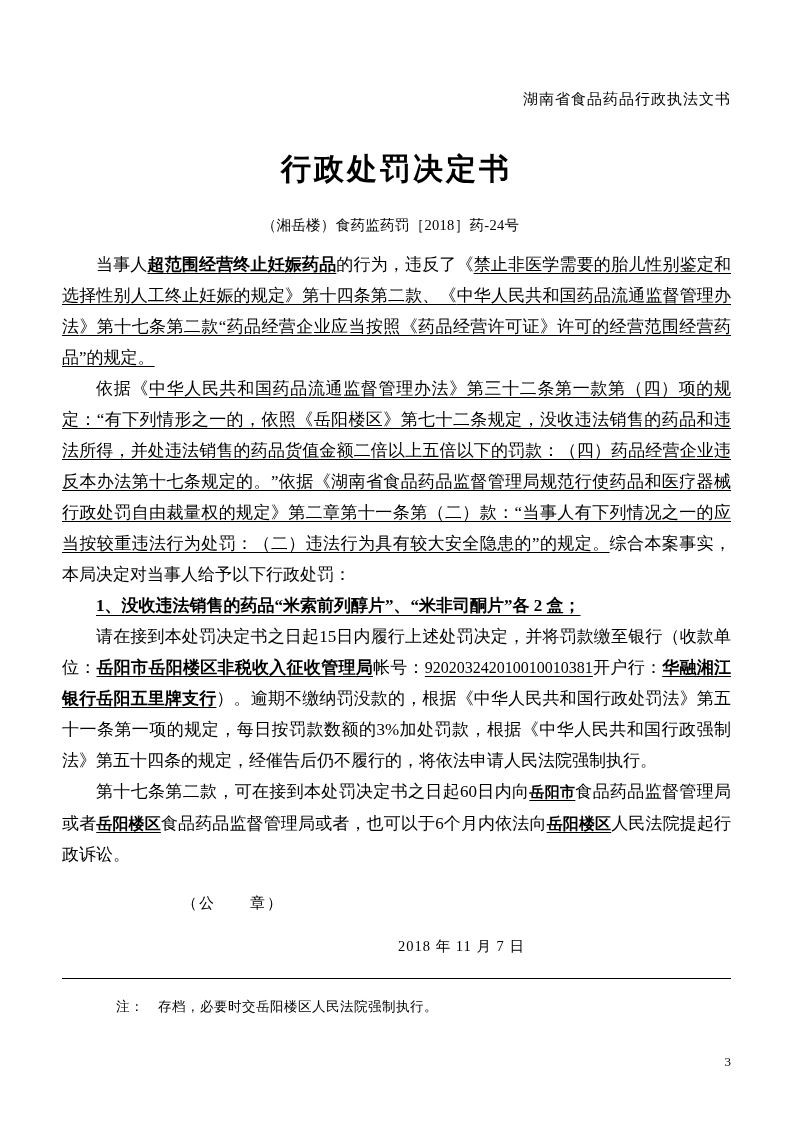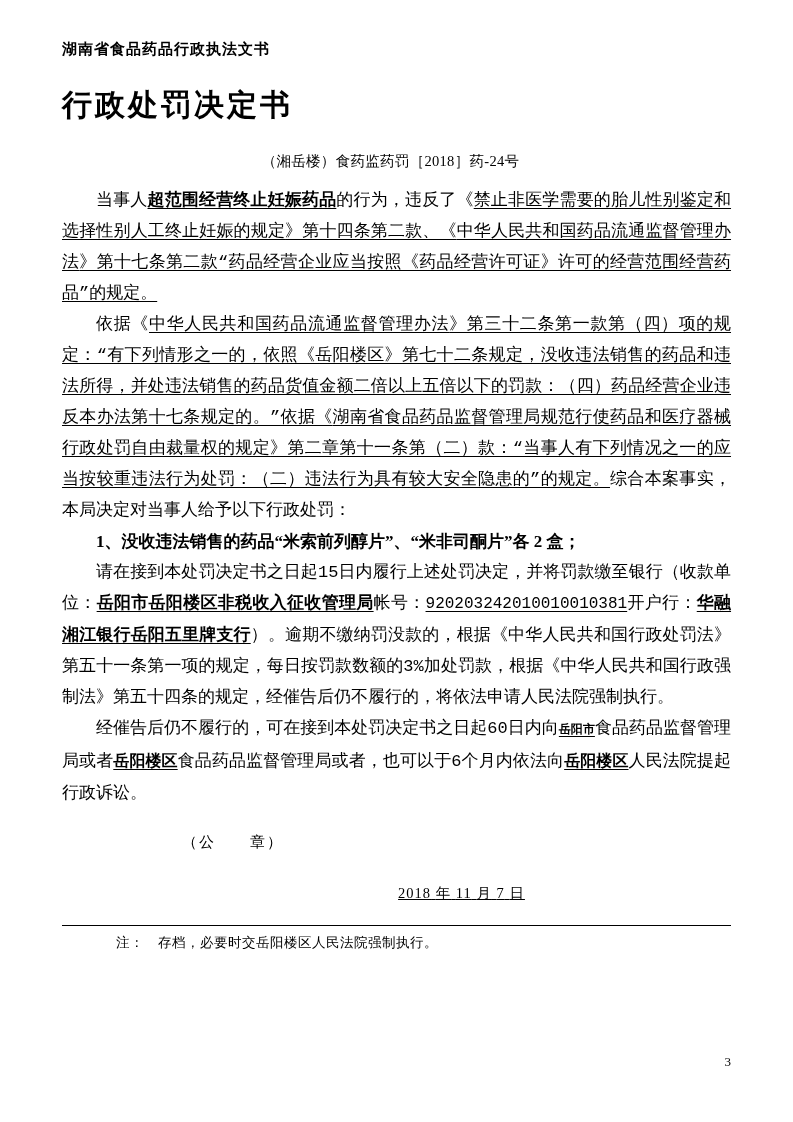--- a/index.html
+++ b/index.html
@@ -16,51 +16,51 @@
     overflow: hidden;
   }
   .page {
     position: relative;
     width: 793px;
     height: 1122px;
     box-sizing: border-box;
     padding: 0 62px;
   }
   .doc-header {
-    text-align: left;
+    text-align: right;
     font-size: 15px;
-    font-weight: bold;
+    font-weight: normal;
     letter-spacing: 1px;
-    padding-top: 40px;
+    padding-top: 90px;
   }
   .doc-title {
+    text-align: center;
     font-size: 30px;
     font-weight: bold;
     letter-spacing: 3px;
-    margin-top: 26px;
+    margin-top: 40px;
     font-family: Liberation Mono, monospace;
   }
   .doc-number {
     text-align: center;
     font-size: 14.5px;
     margin-top: 26px;
     padding-right: 12px;
     letter-spacing: 0.3px;
   }
   .body-block {
     margin-top: 14px;
   }
   p.para {
     margin: 0;
     font-size: 17px;
     line-height: 31px;
     text-align: justify;
     text-justify: inter-ideograph;
     text-indent: 0;
-    font-family: Liberation Mono, monospace;
   }
   p.indent2 {
     text-indent: 34px;
   }
   .u {
     text-decoration: underline;
     text-underline-offset: 3px;
   }
   .fill {
     font-weight: bold;
@@ -72,44 +72,44 @@
     line-height: 26px;
   }
   .item-line {
     font-size: 17px;
     line-height: 31px;
     text-indent: 34px;
     margin: 0;
     font-weight: bold;
   }
   .item-under {
+    text-decoration: underline;
     text-underline-offset: 4px;
   }
   .seal-line {
     margin-top: 24px;
     text-align: left;
     font-size: 15px;
     letter-spacing: 2px;
     padding-left: 120px;
   }
   .date-line {
-    margin-top: 32px;
+    margin-top: 24px;
     text-align: center;
     font-size: 14.5px;
     letter-spacing: 1px;
     padding-left: 130px;
-    text-decoration: underline;
   }
   .foot-rule {
     margin-top: 22px;
     border-top: 1px solid #000;
     width: 100%;
   }
   .foot-note {
-    margin-top: 8px;
+    margin-top: 19px;
     font-size: 13.5px;
     padding-left: 54px;
     letter-spacing: 0.5px;
   }
   .page-no {
     position: absolute;
     right: 62px;
     bottom: 52px;
     font-size: 13px;
   }
@@ -130,21 +130,21 @@
 
     <p class="para indent2"><span>当事人</span><span class="fill">超范围经营终止妊娠药品</span><span>的行为，违反了《</span><span class="u">禁止非医学需要的胎儿性别鉴定和选择性别人工终止妊娠的规定</span><span class="u">》第十四条第二款、《</span><span class="u">中华人民共和国药品流通监督管理办法</span><span class="u">》第十七条第二款“药品经营企业应当按照《药品经营许可证》许可的经营范围经营药品”的规定。</span></p>
 
     <p class="para indent2"><span>依据《</span><span class="u">中华人民共和国药品流通监督管理办法</span><span class="u">》第三十二条第一款第（四）项的规定：“有下列情形之一的，依照《岳阳楼区》第七十二条规定，没收违法销售的药品和违法所得，并处违法销售的药品货值金额二倍以上五倍以下的罚款：（四）药品经营企业违反本办法第十七条规定的。”依据《</span><span class="u">湖南省食品药品监督管理局规范行使药品和医疗器械行政处罚自由裁量权的规定</span><span class="u">》第二章第十一条第（二）款：“当事人有下列情况之一的应当按较重违法行为处罚：（二）违法行为具有较大安全隐患的”的规定。</span><span>综合本案事实，本局决定对当事人给予以下行政处罚：</span></p>
 
     <p class="item-line"><span class="item-under">1、没收违法销售的药品“米索前列醇片”、“米非司酮片”各 2 盒；</span></p>
 
 
     <p class="para small indent2"><span>请在接到本处罚决定书之日起15日内履行上述处罚决定，并将罚款缴至银行（收款单位：</span><span class="fill" style="font-size:17px">岳阳市岳阳楼区非税收入征收管理局</span><span>帐号：</span><span class="u" style="font-size:16px">920203242010010010381</span><span>开户行：</span><span class="fill" style="font-size:17px">华融湘江银行岳阳五里牌支行</span><span>）。逾期不缴纳罚没款的，根据《中华人民共和国行政处罚法》第五十一条第一项的规定，每日按罚款数额的3%加处罚款，根据《中华人民共和国行政强制法》第五十四条的规定，经催告后仍不履行的，将依法申请人民法院强制执行。</span></p>
 
-    <p class="para small indent2"><span>经催告后仍不履行的，可在接到本处罚决定书之日起60日内向</span><span class="fill" style="font-size:12px">岳阳市</span><span>食品药品监督管理局或者</span><span class="fill" style="font-size:16px">岳阳楼区</span><span>食品药品监督管理局或者，也可以于6个月内依法向</span><span class="fill" style="font-size:16px">岳阳楼区</span><span>人民法院提起行政诉讼。</span></p>
+    <p class="para small indent2"><span>第十七条第二款，可在接到本处罚决定书之日起60日内向</span><span class="fill" style="font-size:15px">岳阳市</span><span>食品药品监督管理局或者</span><span class="fill" style="font-size:16px">岳阳楼区</span><span>食品药品监督管理局或者，也可以于6个月内依法向</span><span class="fill" style="font-size:16px">岳阳楼区</span><span>人民法院提起行政诉讼。</span></p>
 
     <div class="seal-line">（公　　章）</div>
 
     <div class="date-line"><span class="nowrap">2018</span>&nbsp;<span>年</span>&nbsp;<span>11</span>&nbsp;<span>月</span>&nbsp;<span>7</span>&nbsp;<span>日</span></div>
 
     <div class="foot-rule"></div>
 
     <div class="foot-note">注：　存档，必要时交岳阳楼区人民法院强制执行。</div>
 
   </div>

